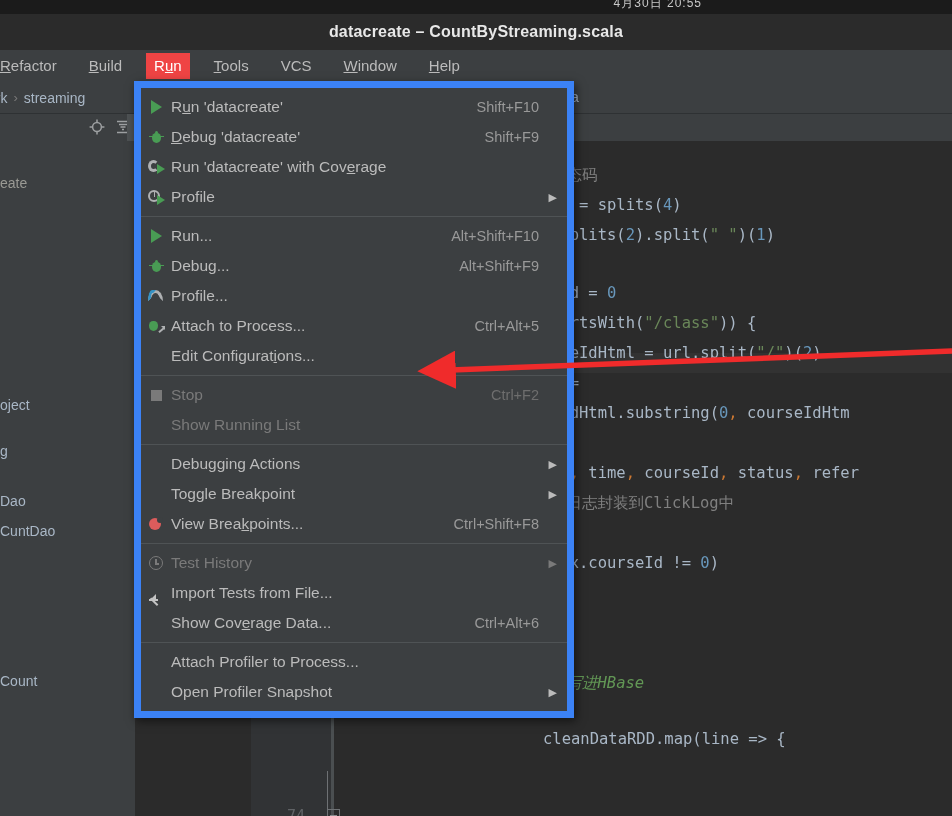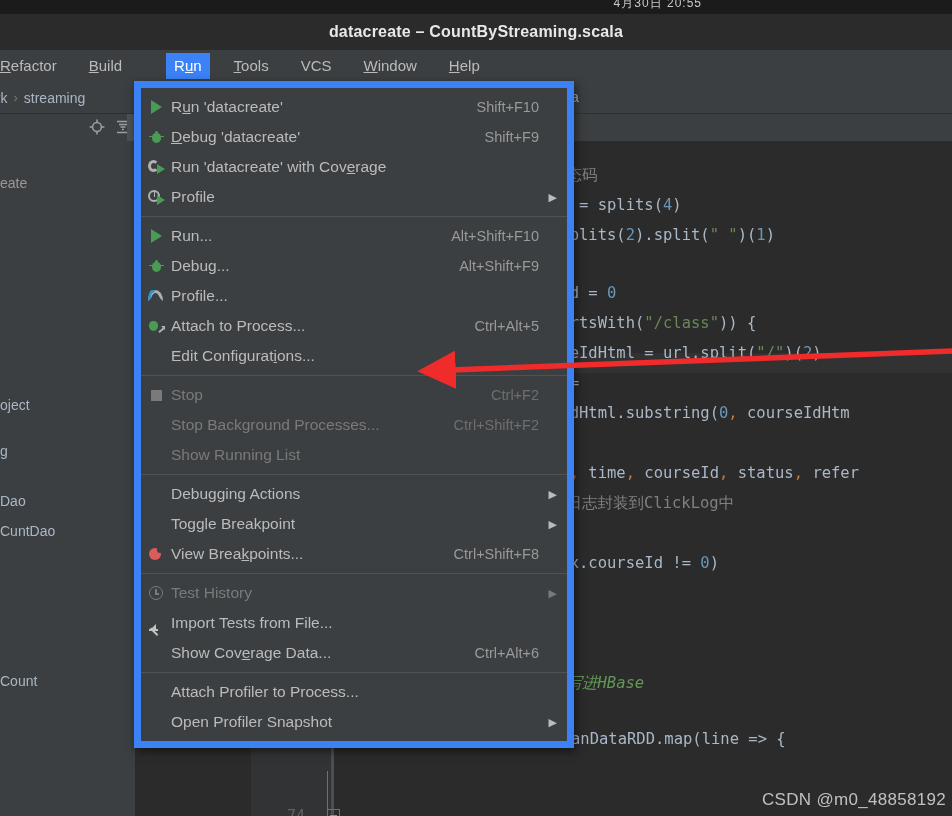--- a/index.html
+++ b/index.html
@@ -18,21 +18,21 @@
   
   .titlebar{position:absolute;left:0;top:14px;width:952px;height:36px;background:#2B2B2B;
             display:flex;align-items:center;justify-content:center;}
   .titlebar .ttl{color:#E8E8E8;font-size:16px;font-weight:bold;letter-spacing:.2px;white-space:nowrap;}
 
   
   .menubar{position:absolute;left:0;top:50px;width:952px;height:31px;background:#3C3F41;
            display:flex;align-items:center;padding-left:0;box-sizing:border-box;gap:16px;}
   .mb-item{color:#BBBBBB;font-size:15px;padding:4px 8px;white-space:nowrap;line-height:18px;}
   .mb-item.first{margin-left:-8px;}
-  .mb-item.sel{background:#3b82f6;color:#FFFFFF;margin-left:20px;}
+  .mb-item.sel{background:#ef4444;color:#FFFFFF;}
   .mb-item u{text-decoration:underline;}
 
   
   .crumbs{position:absolute;left:0;top:81px;width:952px;height:33px;background:#3C3F41;
           display:flex;align-items:center;color:#A9B7C6;font-size:14px;overflow:hidden;}
   .crumb{color:#A9B7C6;white-space:nowrap;}
   .crumb-sep{color:#787878;margin:0 6px;font-size:13px;}
   .crumbs .crumb.c0{margin-left:-12px;}
   .crumbs-divider{position:absolute;left:0;top:113px;width:952px;height:1px;background:#2E3133;}
 
@@ -335,26 +335,20 @@
       <div class="mi disabled">
         <span class="ico">
           <span class="g g-stop"></span>
         </span>
         <span class="lbl">Stop</span>
         <span class="acc">Ctrl+F2</span>
         <span class="arr"></span>
       </div>
       <div class="mi disabled">
         <span class="ico"></span>
-        <span class="lbl">Stop Background Processes...</span>
-        <span class="acc">Ctrl+Shift+F2</span>
-        <span class="arr"></span>
-      </div>
-      <div class="mi disabled">
-        <span class="ico"></span>
         <span class="lbl">Show Running List</span>
         <span class="acc"></span>
         <span class="arr"></span>
       </div>
       <div class="msep"></div>
       <div class="mi">
         <span class="ico"></span>
         <span class="lbl">Debugging Actions</span>
         <span class="acc"></span>
         <span class="arr">▶</span>
@@ -424,14 +418,13 @@
 
   <svg class="arrow" viewBox="0 0 952 816">
     <defs>
       <marker id="ah" markerWidth="7" markerHeight="7" refX="5.6" refY="3.5" orient="auto">
         <polygon points="0,0 7,3.5 0,7" fill="#F02B2B"></polygon>
       </marker>
     </defs>
     <line x1="952" y1="351" x2="425" y2="371" stroke="#F02B2B" stroke-width="5.5" marker-end="url(#ah)"></line>
   </svg>
 
-  <div class="wm">CSDN @m0_48858192</div>
 </div>
 
 </body></html>

